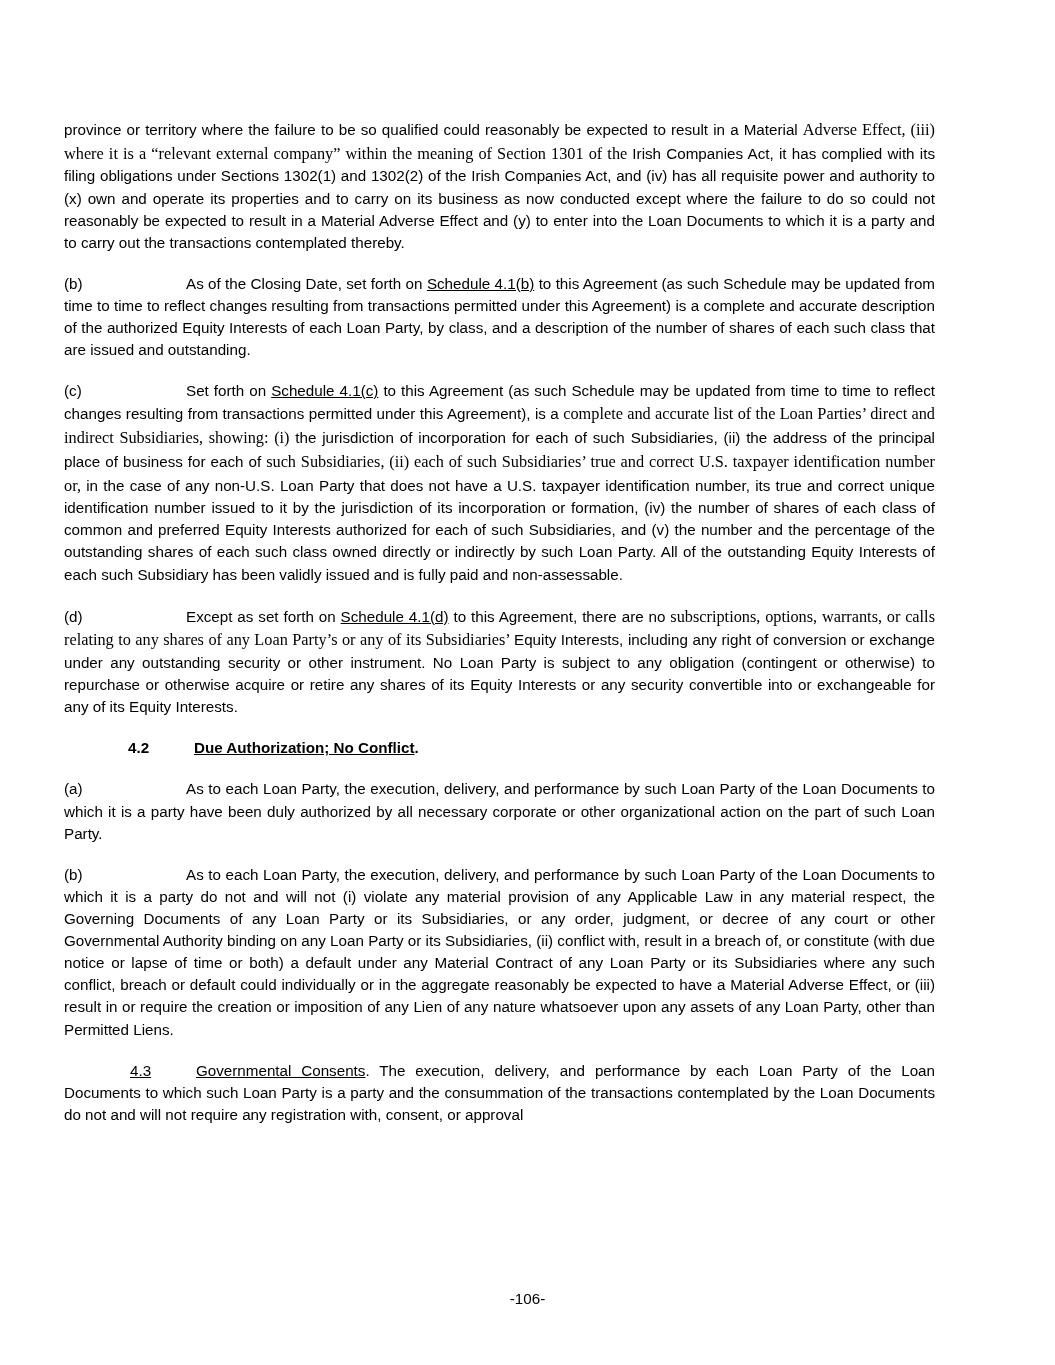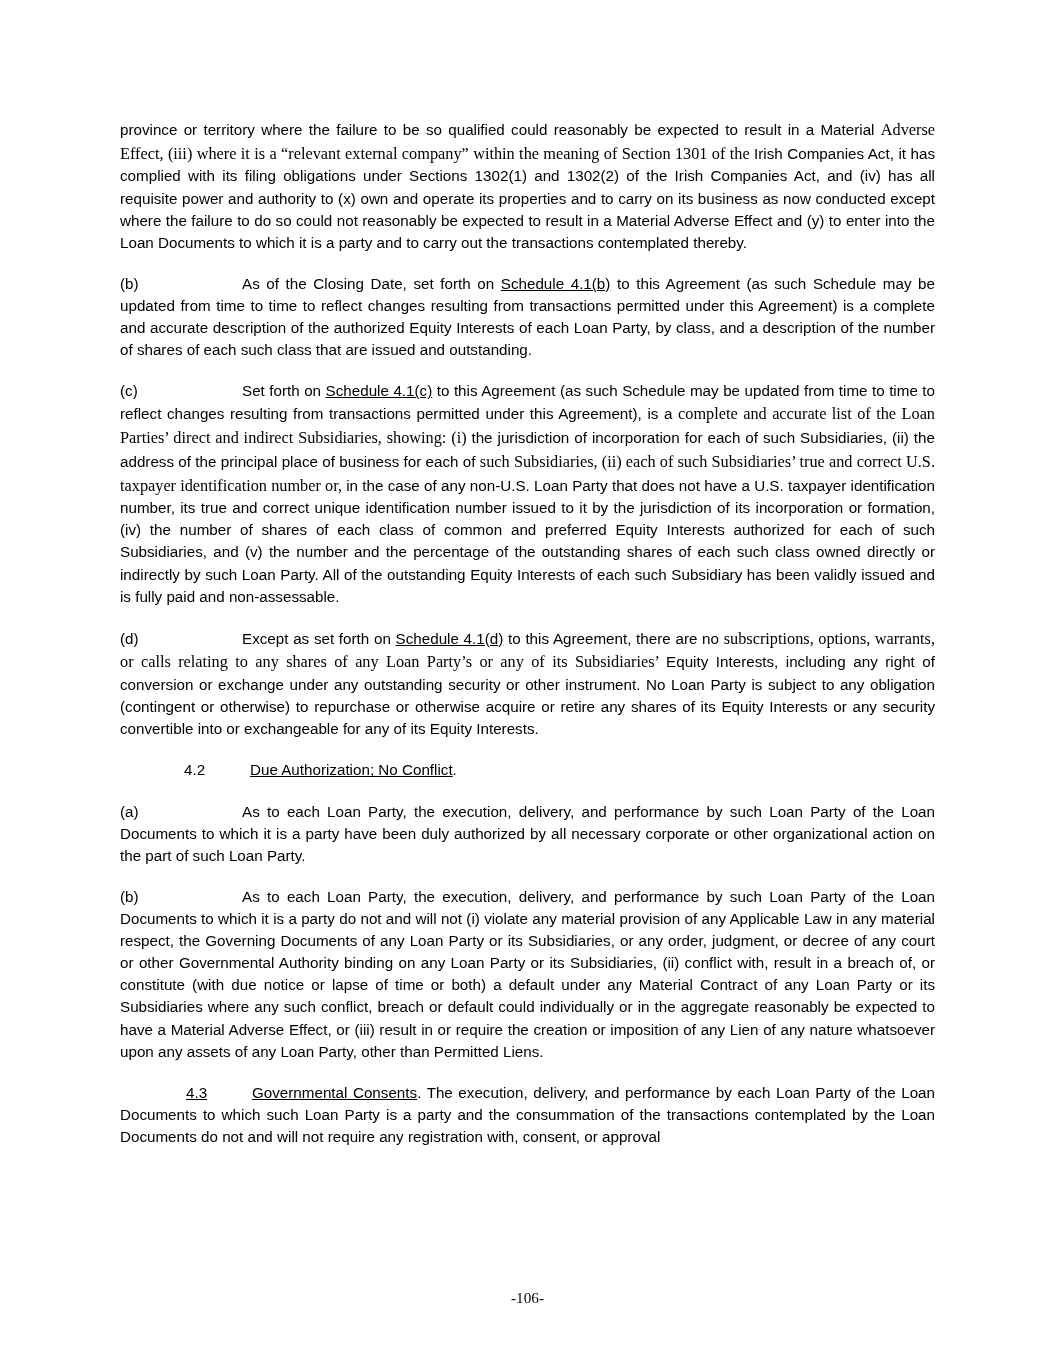--- a/index.html
+++ b/index.html
@@ -7,21 +7,21 @@
     padding: 0;
     background: #ffffff;
   }
   .page {
     position: relative;
     width: 1055px;
     height: 1365px;
     background: #ffffff;
     margin: 0 auto;
     box-sizing: border-box;
-    padding: 118px 120px 0 120px;
+    padding: 118px 120px 0 64px;
     font-family: "Liberation Sans", sans-serif;
     color: #000000;
   }
   .body-text {
     font-size: 15.2px;
     line-height: 1.455;
     text-align: justify;
     margin: 0;
   }
   .para {
@@ -37,40 +37,41 @@
     font-size: 16.3px;
   }
   .u {
     text-decoration: underline;
     margin-top: 48px;
   }
   .sec-head {
     margin: 0 0 19px 0;
     font-size: 15.2px;
     line-height: 1.455;
+    font-weight: bold;
   }
   .sec-num {
     display: inline-block;
     width: 66px;
     margin-left: 64px;
   }
   .sec-num-inline {
     display: inline-block;
     width: 66px;
     margin-left: 64px;
     text-decoration: underline;
   }
   .footer {
     position: absolute;
     left: 0;
     right: 0;
     bottom: 58px;
     text-align: center;
     font-size: 15.2px;
-    font-family: Liberation Serif, serif;
+    font-family: Liberation Sans, sans-serif;
   }
 </style>
 </head>
 <body>
 
 <div class="page">
 
   <p class="para body-text">
     <span>province or territory where the failure to be so qualified could reasonably be expected to result in a Material </span><span class="serif">Adverse Effect, (iii) where it is a “relevant external company” within the meaning of Section 1301 of the </span><span>Irish Companies Act, it has complied with its filing obligations under Sections 1302(1) and 1302(2) of the Irish Companies Act, and (iv) has all requisite power and authority to (x) own and operate its properties and to carry on its business as now conducted except where the failure to do so could not reasonably be expected to result in a Material Adverse Effect and (y) to enter into the Loan Documents to which it is a party and to carry out the transactions contemplated thereby.</span>
   </p>

